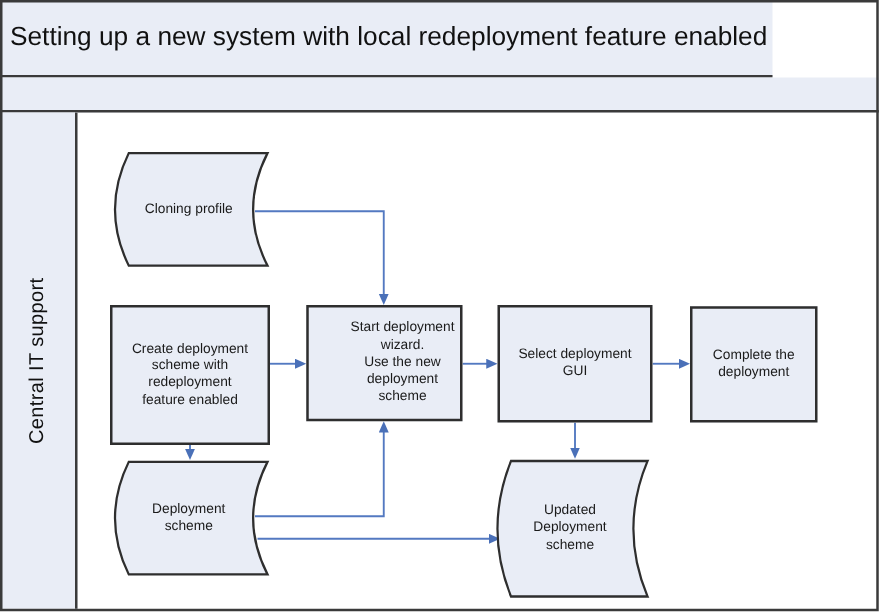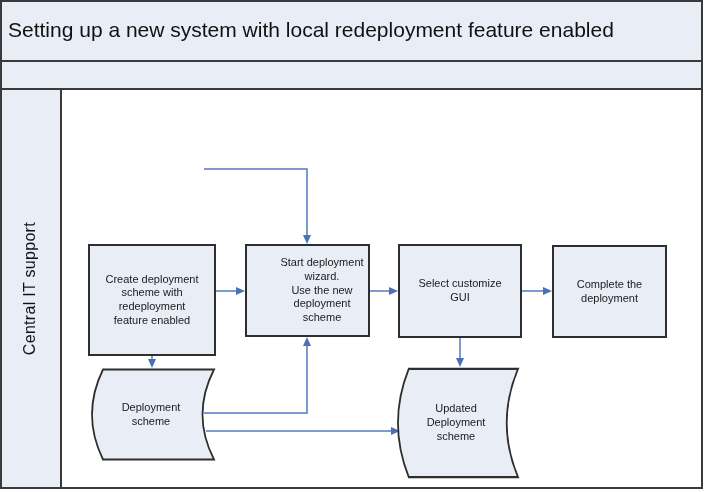--- a/index.html
+++ b/index.html
@@ -4,21 +4,21 @@
 <style>
   html,body{margin:0;padding:0;background:#ffffff;}
   #app{
     position:relative;width:706px;height:492px;background:#ffffff;overflow:hidden;
     font-family:"Liberation Sans","DejaVu Sans",sans-serif;color:#1a1a1a;
   }
   
   .frame{position:absolute;left:0;top:0;width:703px;height:489px;
     border:2px solid #3a3a3a;box-sizing:border-box;pointer-events:none;}
   
-  .titlebar{position:absolute;left:0;top:0;width:703px;height:62px;box-sizing:border-box;
+  .titlebar{position:absolute;left:0;top:0;width:618px;height:62px;box-sizing:border-box;
     background:#e9edf6;border-bottom:2px solid #3a3a3a;
     display:flex;align-items:center;padding-left:8px;font-size:21px;color:#111;}
   
   .band{position:absolute;left:0;top:62px;width:703px;height:28px;box-sizing:border-box;
     background:#e9edf6;border-bottom:2px solid #3a3a3a;}
   
   .lane-label{position:absolute;left:0;top:90px;width:62px;height:397px;box-sizing:border-box;
     background:#e9edf6;border-right:2px solid #3a3a3a;
     display:flex;align-items:center;justify-content:center;}
   .lane-label span{
@@ -62,42 +62,48 @@
     <polyline points="204,169 307,169 307,236" marker-end="url(#ah)"></polyline>
     <polyline points="216,291 237,291" marker-end="url(#ah)"></polyline>
     <polyline points="370,291 390,291" marker-end="url(#ah)"></polyline>
     <polyline points="522,291 544,291" marker-end="url(#ah)"></polyline>
     <polyline points="152,338 152,360" marker-end="url(#ah)"></polyline>
     <polyline points="204,413 307,413 307,345" marker-end="url(#ah)"></polyline>
     <polyline points="206,431 392,431" marker-end="url(#ah)"></polyline>
     <polyline points="460,338 460,359" marker-end="url(#ah)"></polyline>
   </svg>
 
+  <div class="datashape" style="left:90px;top:121px;width:126px;height:93px;">
+    <svg viewBox="0 0 126 93" preserveAspectRatio="none">
+      <path d="M 13,1.5 H 124 Q 101,46.5 124,91.5 H 13 Q -9,46.5 13,1.5 Z" fill="#e9edf6" stroke="#2e2e2e" stroke-width="1.8"></path>
+    </svg>
+    <div class="dlabel">Cloning profile</div>
+  </div>
 
   <div class="process" style="left:88px;top:244px;width:128px;height:112px;">
     <span>Create deployment
 scheme with
 redeployment
 feature enabled</span>
   </div>
 
   <div class="process" style="left:245px;top:244px;width:125px;height:93px;padding-left:31px;">
     <span>Start deployment
 wizard.
 Use the new
 deployment
 scheme</span>
   </div>
 
   <div class="process" style="left:398px;top:244px;width:124px;height:94px;">
-    <span>Select customize
+    <span>Select deployment
 GUI</span>
   </div>
 
-  <div class="process" style="left:552px;top:245px;width:115px;height:93px;">
+  <div class="process" style="left:552px;top:245px;width:102px;height:93px;">
     <span>Complete the
 deployment</span>
   </div>
 
   <div class="datashape" style="left:90px;top:368px;width:126px;height:93px;">
     <svg viewBox="0 0 126 93" preserveAspectRatio="none">
       <path d="M 13,1.5 H 124 Q 101,46.5 124,91.5 H 13 Q -9,46.5 13,1.5 Z" fill="#e9edf6" stroke="#2e2e2e" stroke-width="1.8"></path>
     </svg>
     <div class="dlabel">Deployment
 scheme</div>

